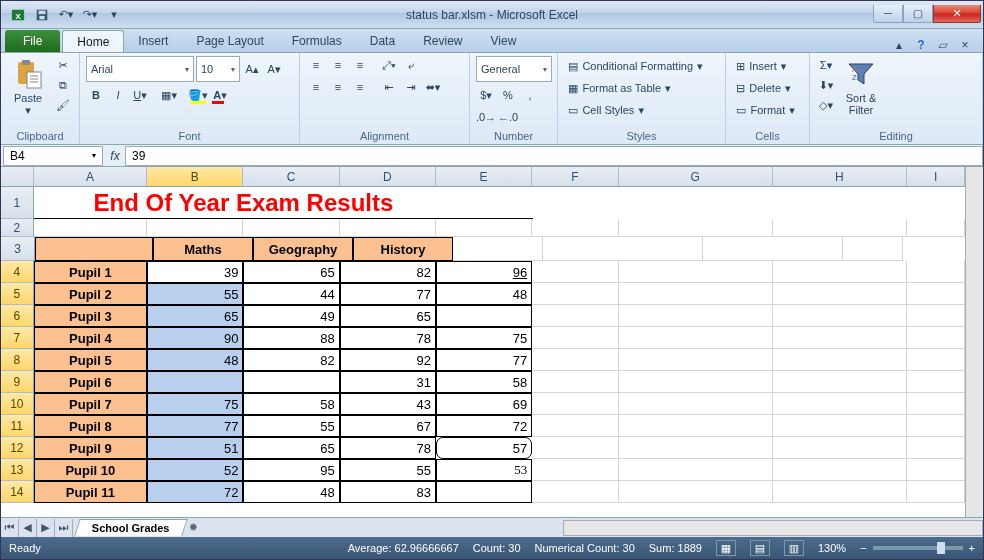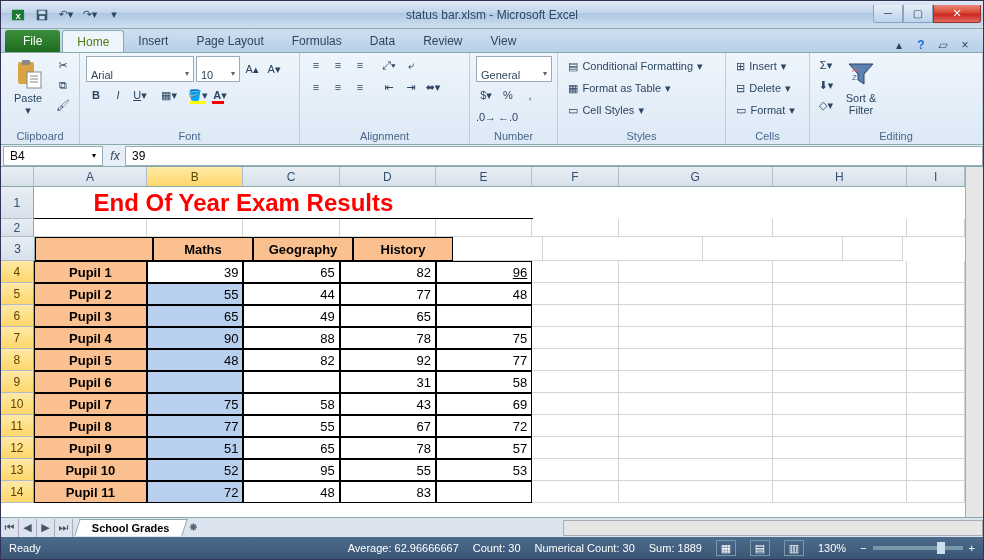--- a/index.html
+++ b/index.html
@@ -14,36 +14,36 @@
   .titlebar .title { position:absolute; left:0; right:0; text-align:center; font-size:12px; color:#2c4660; pointer-events:none; }
   .winbtns { margin-left:auto; display:flex; height:20px; margin-right:2px; }
   .winbtn { width:30px; height:18px; background: linear-gradient(#e6eef8,#bcd2ea); border:1px solid #8aa5c2; border-top:none; display:flex; align-items:center; justify-content:center; font-size:11px; color:#345; }
   .winbtn.close { width:48px; background: linear-gradient(#e98a7c,#d9442e 48%,#c22 52%,#e06b5b); color:#fff; border-color:#933; border-top-right-radius:0; border-bottom-right-radius:3px;}
   .winbtn.min { border-bottom-left-radius:3px;}
 
   
   .ribbon-tabs { height: 24px; background: linear-gradient(#cfdff0,#b8cfe8); display:flex; align-items:flex-end; padding-left:4px; font-size:12px; color:#2c4660; border-bottom:1px solid #8aa; }
   .file-tab { background: linear-gradient(#3c8f3c,#1e6b1e); color:#fff; padding:4px 18px; border-top-left-radius:3px; border-top-right-radius:3px; margin-right:2px; height:22px; display:flex; align-items:center;}
   .tab { padding:4px 14px; height:22px; display:flex; align-items:center; cursor:default;}
-  .tab.active { background:#eef5fc; border:1px solid #8aa; border-bottom:none; border-top-left-radius:3px; border-top-right-radius:3px; color:#4d7c0f; font-weight:400;}
+  .tab.active { background:#eef5fc; border:1px solid #8aa; border-bottom:none; border-top-left-radius:3px; border-top-right-radius:3px; color:#0f172a; font-weight:400;}
   .ribbon-help { margin-left:auto; display:flex; gap:6px; padding-right:10px; color:#2c4660;}
   .ribbon-help span { width:16px; text-align:center; font-size:12px;}
 
   
   .ribbon { height: 92px; background: linear-gradient(#eef5fc,#dde9f6); border-bottom:1px solid #8aa; display:flex; font-size:11px; color:#2c4660; }
   .group { border-right:1px solid #b8cfe4; display:flex; flex-direction:column; padding:3px 6px 0 6px; position:relative;}
   .group-label { text-align:center; font-size:11px; color:#4a668a; padding:2px 0; margin-top:auto;}
   .group-body { display:flex; gap:4px; flex:1; align-items:flex-start;}
   .bigbtn { width:42px; display:flex; flex-direction:column; align-items:center; gap:2px; padding-top:2px;}
   .bigbtn .ico { width:32px; height:32px; display:flex; align-items:center; justify-content:center;}
   .bigbtn .lbl { font-size:11px; text-align:center; line-height:1.1;}
   .mini { width:20px; height:18px; display:flex; align-items:center; justify-content:center; font-size:11px;}
   .col { display:flex; flex-direction:column; gap:2px;}
   .row { display:flex; gap:2px; align-items:center;}
-  .combo { height:20px; border:1px solid #9ab; background:#fff; display:flex; padding:12px 4px; font-size:11px;}
+  .combo { height:20px; border:1px solid #9ab; background:#fff; display:flex; align-items:center; padding:12px 4px; font-size:11px;}
   .combo .dd { margin-left:auto; font-size:8px; color:#567;}
   .sep { width:1px; background:#b8cfe4; margin:2px 2px;}
   .txtbtn { height:20px; display:flex; align-items:center; gap:4px; padding:0 4px; white-space:nowrap;}
 
   
   .fbar { height:22px; background:#e6eef7; border-bottom:1px solid #8aa; display:flex; align-items:center; font-size:12px;}
   .namebox { width:100px; height:20px; background:#fff; border:1px solid #9ab; margin:0 2px; display:flex; align-items:center; padding:0 6px;}
   .namebox .dd { margin-left:auto; font-size:8px;}
   .fx { width:20px; text-align:center; font-style:italic; color:#345;}
   .fbar input { flex:1; height:20px; border:1px solid #9ab; background:#fff; padding:0 6px; font-size:12px; outline:none;}
@@ -424,33 +424,33 @@
             <div class="cell " style="width: 160px;"></div>
             <div class="cell " style="width: 140px;"></div>
             <div class="cell " style="width: 60px;"></div>
           </div>
           <div class="grow" style="height: 22px;">
             <div class="rh sel">12</div>
             <div class="cell pupil" style="width: 118px;">Pupil 9</div>
             <div class="cell data sel" style="width: 100px;">51</div>
             <div class="cell data" style="width: 100px;">65</div>
             <div class="cell data" style="width: 100px;">78</div>
-            <div class="cell data" style="width: 100px;">57</div>
+            <div class="cell data" style="width: 100px; border-radius: 7px;">57</div>
             <div class="cell " style="width: 90px;"></div>
             <div class="cell " style="width: 160px;"></div>
             <div class="cell " style="width: 140px;"></div>
             <div class="cell " style="width: 60px;"></div>
           </div>
           <div class="grow" style="height: 22px;">
             <div class="rh sel">13</div>
             <div class="cell pupil" style="width: 118px;">Pupil 10</div>
             <div class="cell data sel" style="width: 100px;">52</div>
             <div class="cell data" style="width: 100px;">95</div>
             <div class="cell data" style="width: 100px;">55</div>
-            <div class="cell data" style="width: 100px;">53</div>
+            <div class="cell data" style="width: 100px; font-family: Liberation Serif, serif;">53</div>
             <div class="cell " style="width: 90px;"></div>
             <div class="cell " style="width: 160px;"></div>
             <div class="cell " style="width: 140px;"></div>
             <div class="cell " style="width: 60px;"></div>
           </div>
           <div class="grow" style="height: 22px;">
             <div class="rh sel">14</div>
             <div class="cell pupil" style="width: 118px;">Pupil 11</div>
             <div class="cell data sel" style="width: 100px;">72</div>
             <div class="cell data" style="width: 100px;">48</div>

